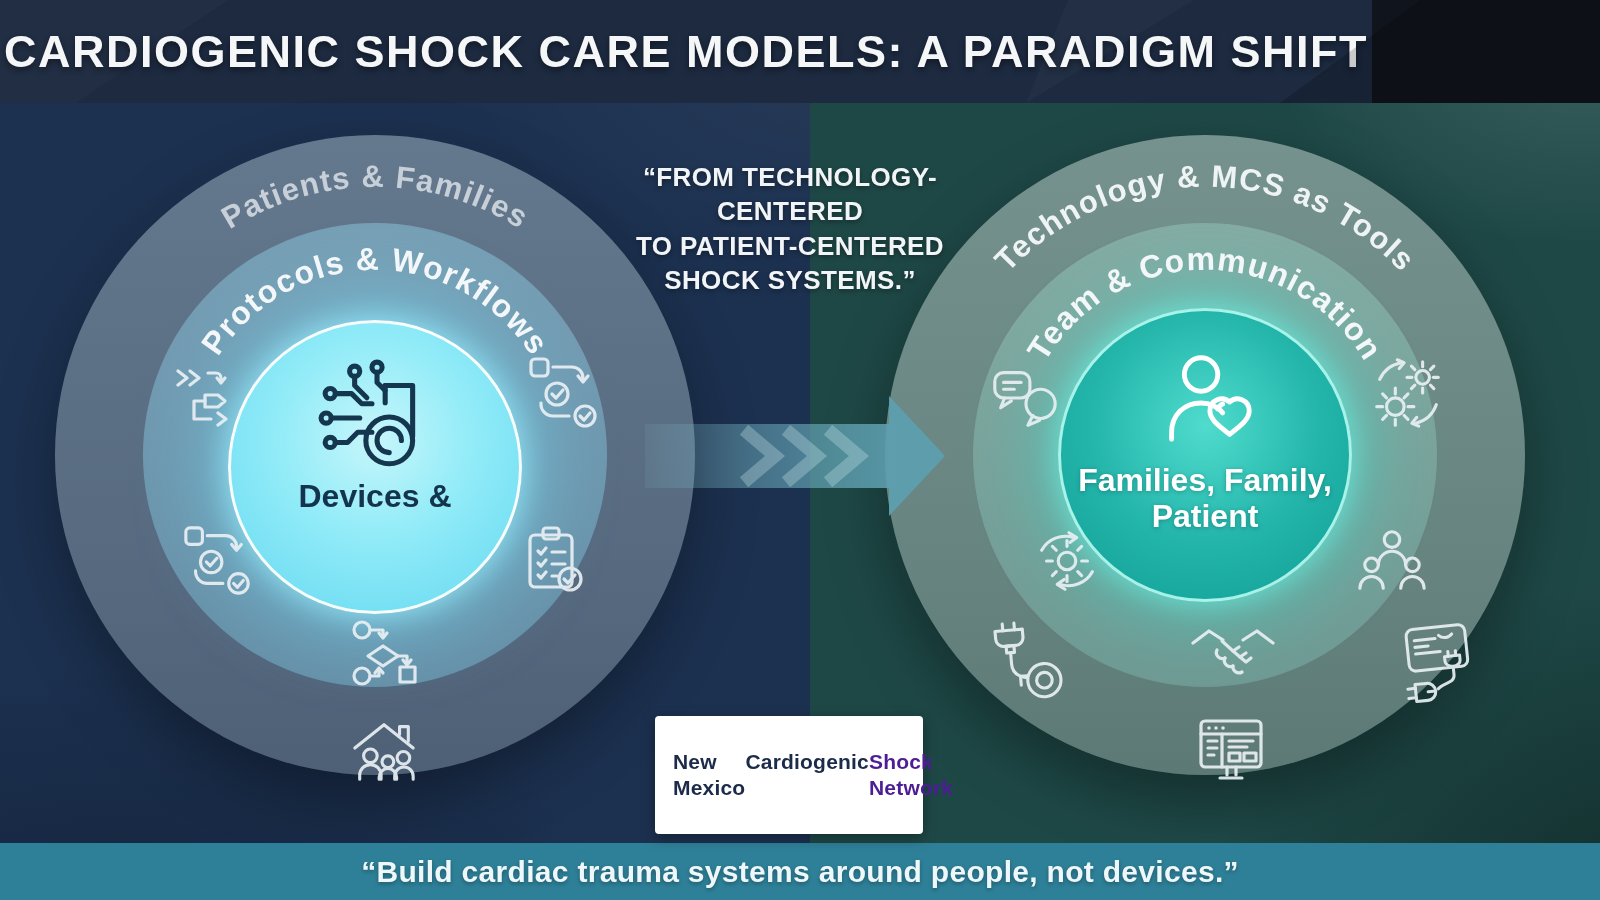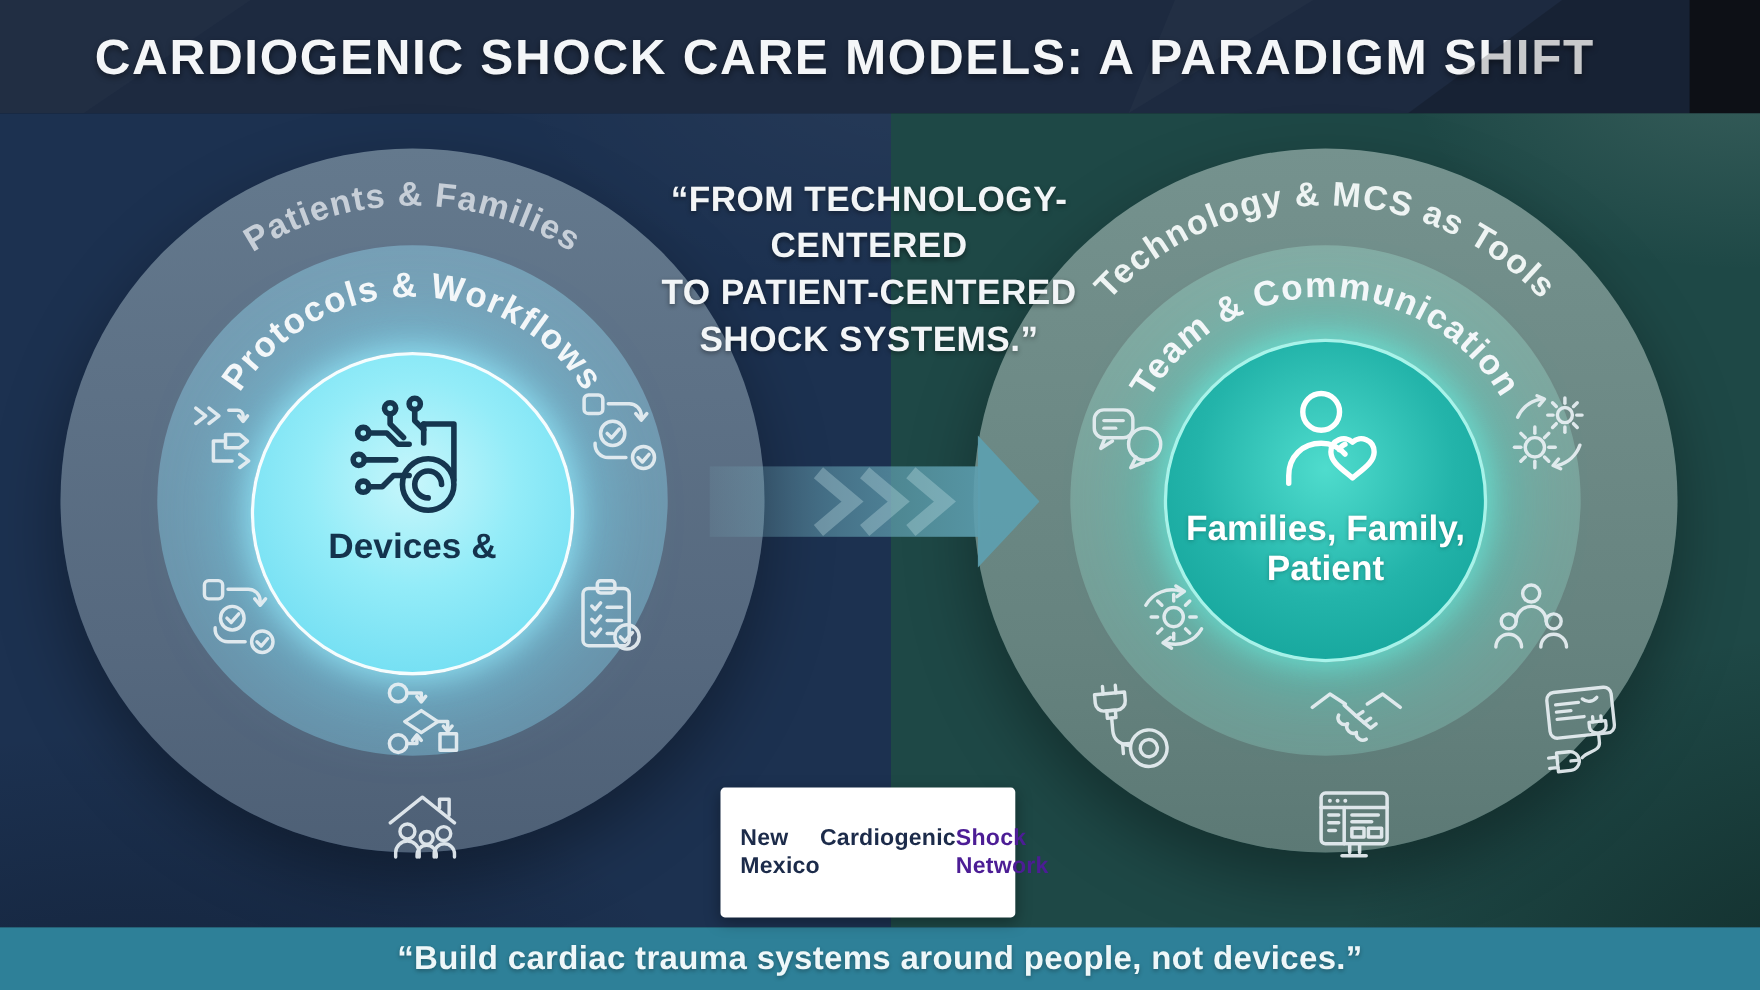--- a/index.html
+++ b/index.html
@@ -3,21 +3,21 @@
 <meta charset="utf-8">
 <style>
   html,body { margin:0; padding:0; background:#10141c; }
   #canvas {
     position:relative; width:1600px; height:900px; overflow:hidden;
     font-family:"Liberation Sans", sans-serif;
     -webkit-font-smoothing:antialiased;
   }
   
   .header-band {
-    position:absolute; left:0; top:0; width:1536px; height:103px;
+    position:absolute; left:0; top:0; width:1372px; height:103px;
     background:#1d2a40; display:flex; align-items:center; justify-content:center;
   }
   .facet { position:absolute; top:0; height:103px; pointer-events:none; }
   .facet.f1 { left:900px; width:420px; background:rgba(255,255,255,0.025); clip-path:polygon(40% 0,70% 0,30% 100%); }
   .facet.f2 { left:1200px; width:400px; background:rgba(0,0,0,0.18); clip-path:polygon(55% 0,100% 0,100% 100%,20% 100%); }
   .facet.f3 { left:0; width:380px; background:rgba(255,255,255,0.018); clip-path:polygon(0 0,60% 0,20% 100%,0 100%); }
   .bg-left {
     position:absolute; left:0; top:103px; width:810px; height:740px;
     background:
       radial-gradient(900px 520px at 15% 118%, rgba(8,16,30,0.45), transparent 60%),
@@ -39,21 +39,21 @@
     color:#eef7f9; font-size:30px; font-weight:700; letter-spacing:0.3px;
     text-shadow:0 2px 4px rgba(0,0,0,0.3);
   }
   
   .main-title {
     color:#f4f6f8; font-size:45px; font-weight:700; letter-spacing:1.5px;
     text-shadow:0 3px 6px rgba(0,0,0,0.45);
   }
   .transition-quote {
     position:absolute; left:575px; top:160px; width:430px; text-align:center;
-    color:#f2f5f7; font-size:32px; font-weight:700; line-height:1.32;
+    color:#f2f5f7; font-size:26px; font-weight:700; line-height:1.32;
     letter-spacing:0.4px; text-shadow:0 2px 5px rgba(0,0,0,0.4); z-index:6;
   }
   
   .ring { position:absolute; border-radius:50%; }
   .l-outer { left:55px; top:135px; width:640px; height:640px;
     background:linear-gradient(180deg,#64798d 0%,#56697f 70%,#4e6076 100%);
     box-shadow:0 25px 60px rgba(0,0,0,0.35); }
   .l-middle { left:143px; top:223px; width:464px; height:464px;
     background:linear-gradient(180deg,#77a0b6 0%,#6690a8 100%); }
   .l-core { left:228px; top:320px; width:294px; height:294px;

